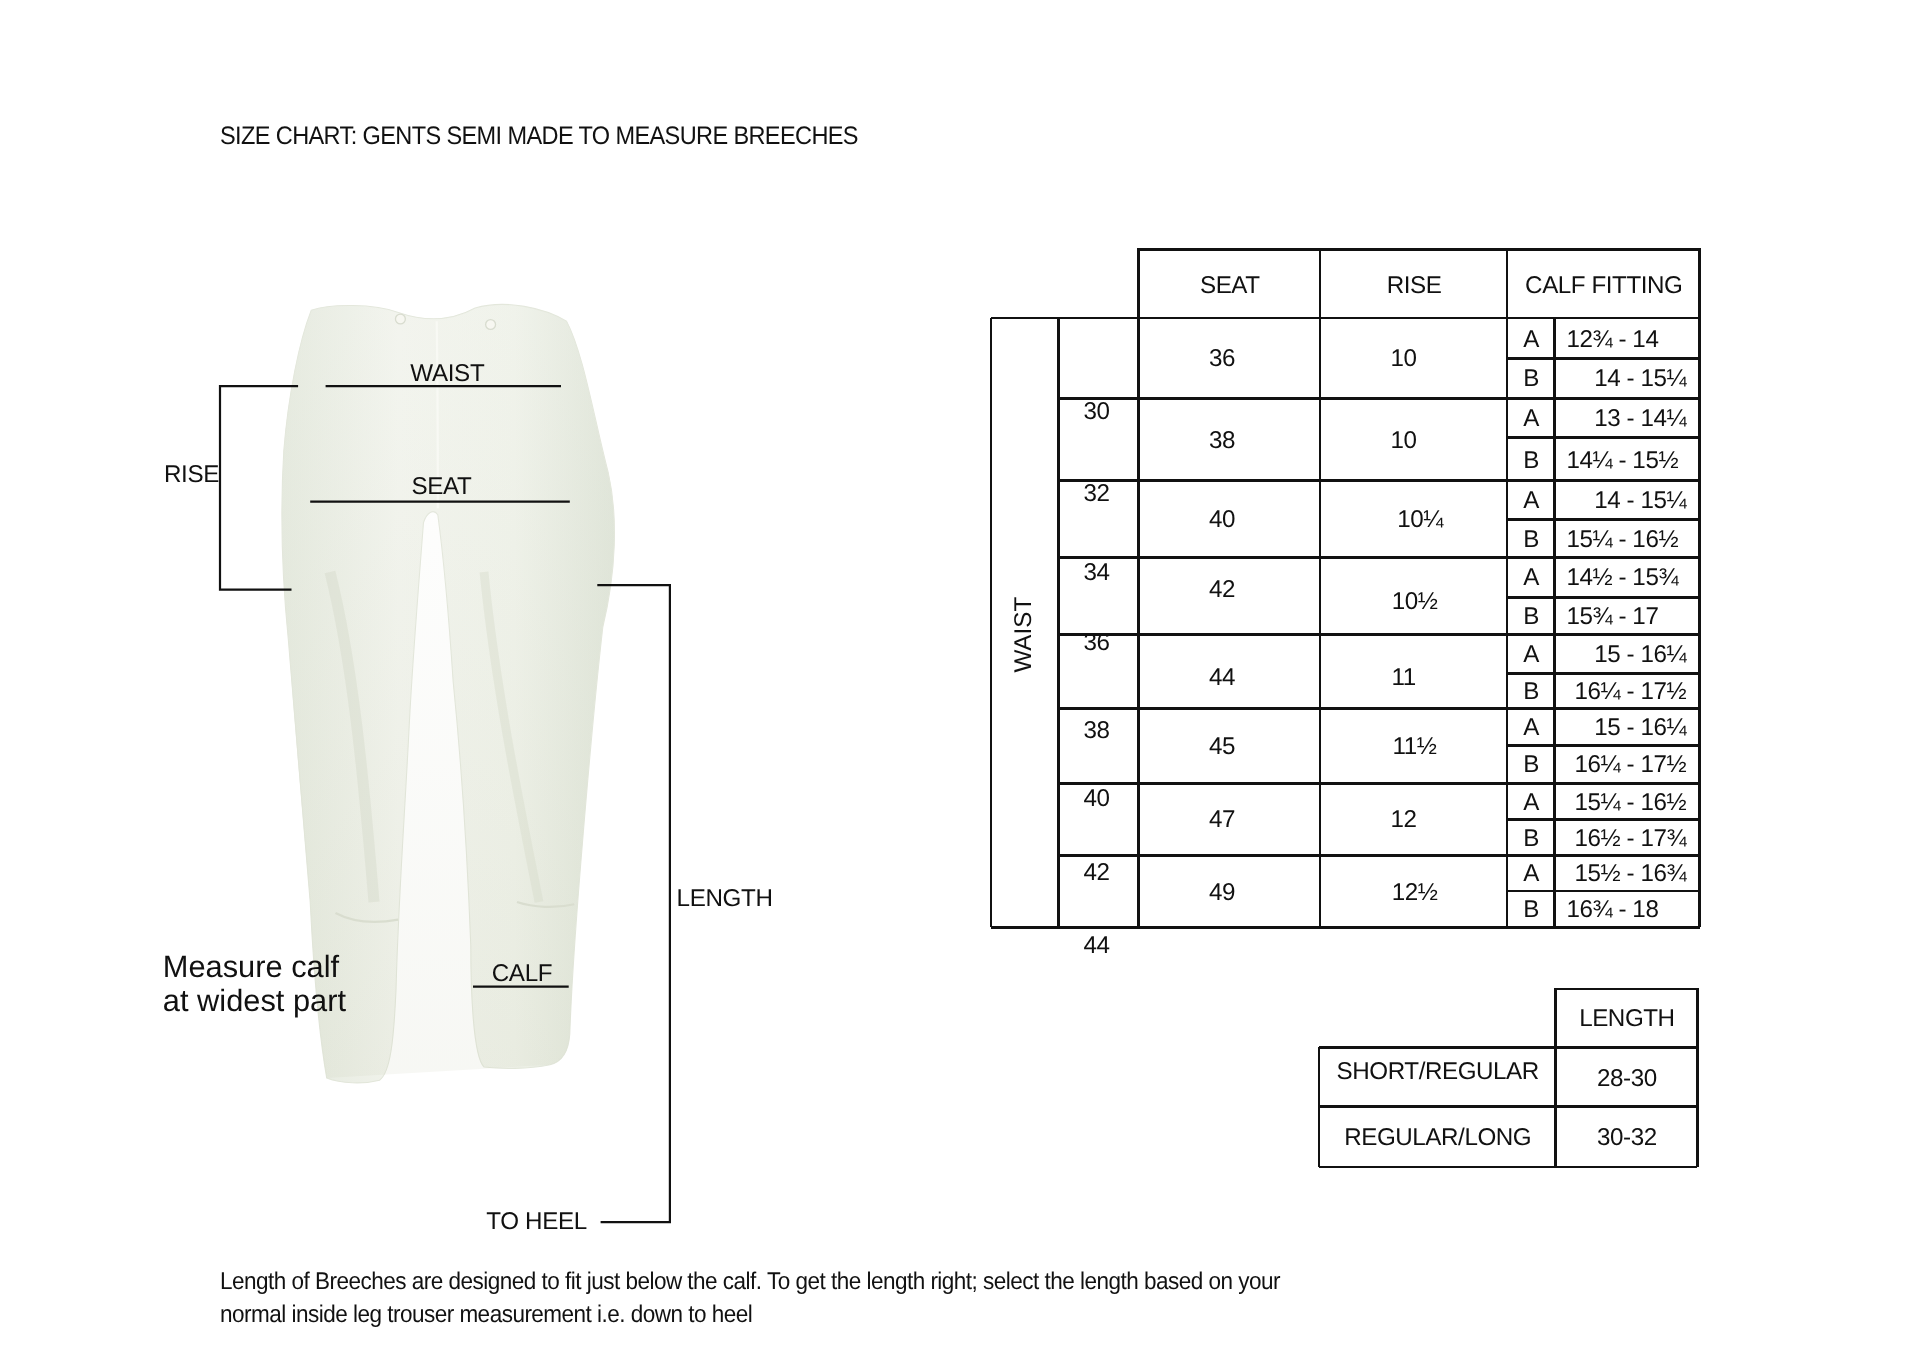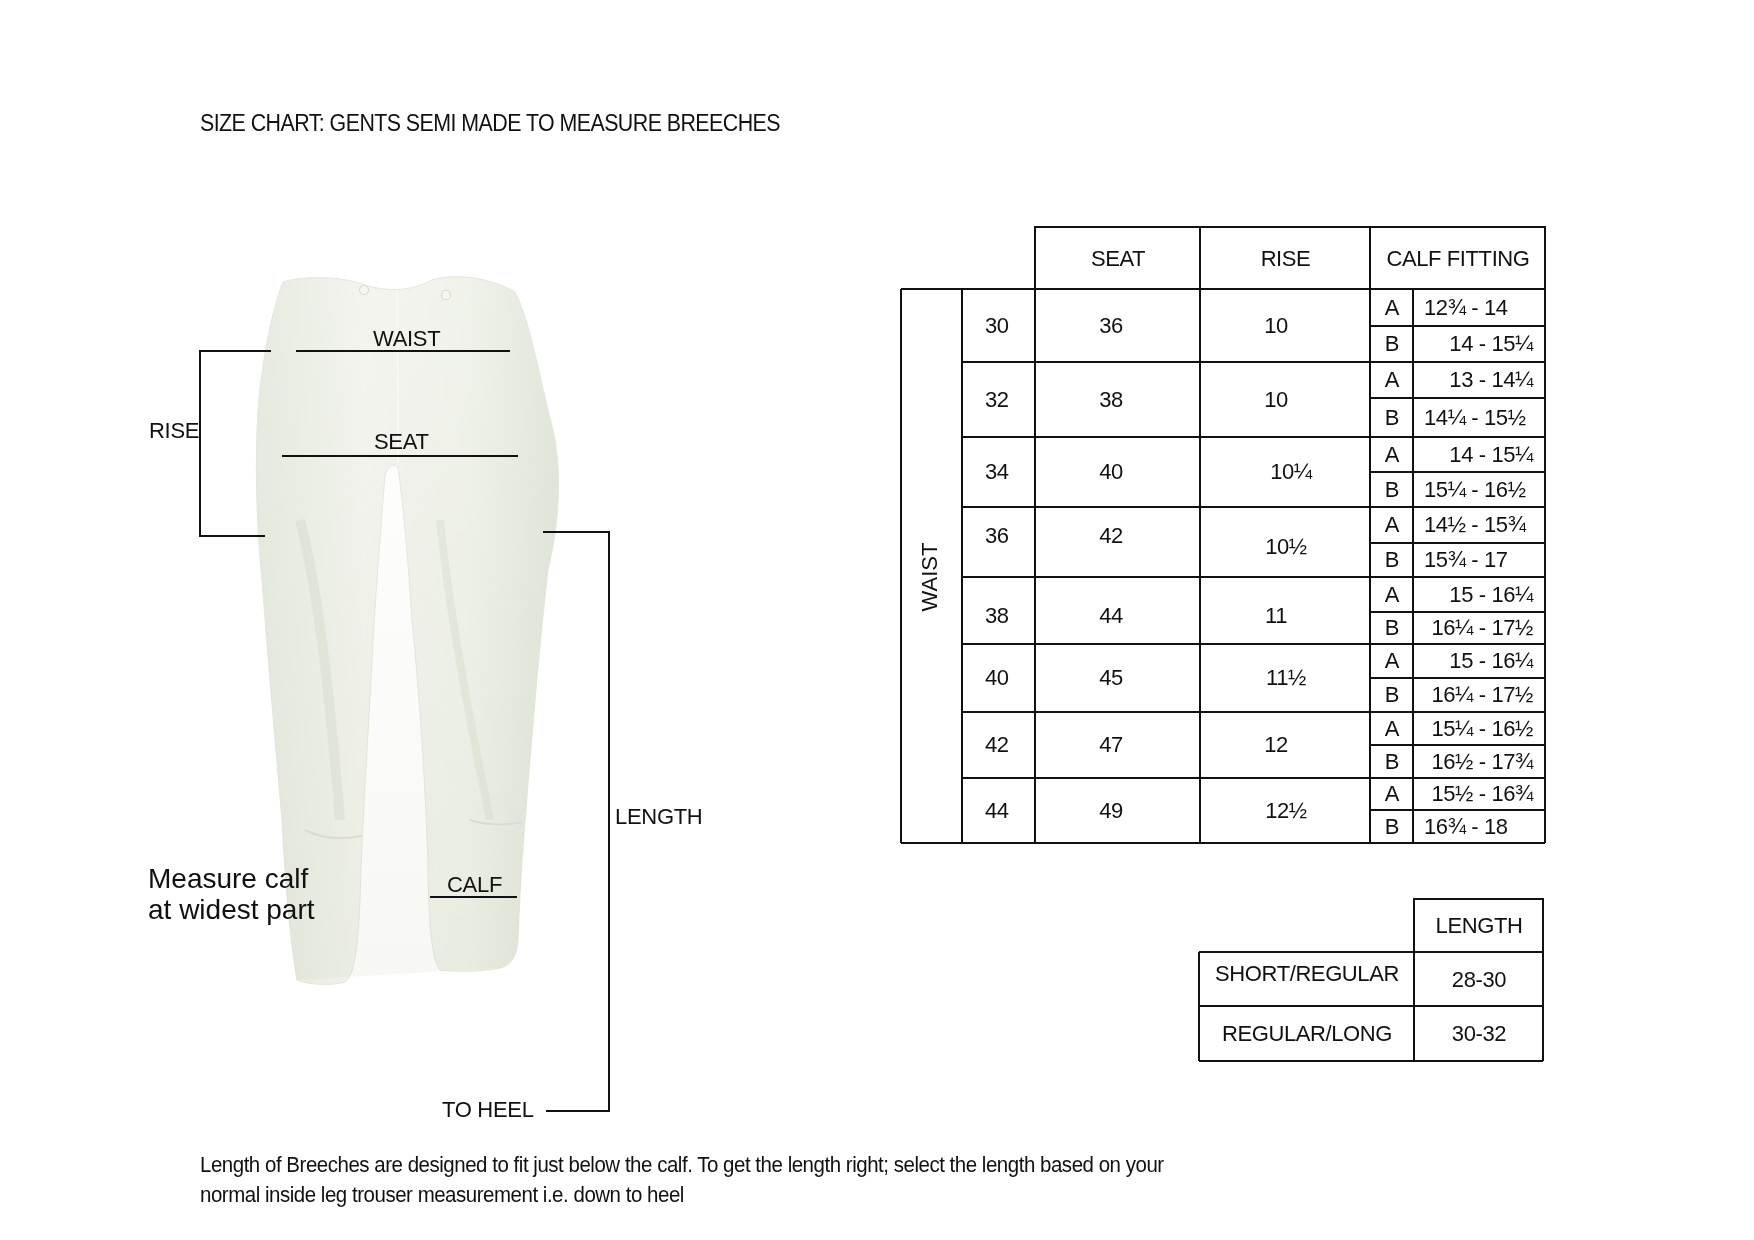--- a/index.html
+++ b/index.html
@@ -25,21 +25,21 @@
   .cell {
     position: absolute; box-sizing: border-box;
     display: flex; align-items: center; justify-content: center;
     font-size: 22px; letter-spacing: -0.4px;
   }
   .waist-vert {
     position: absolute; left: 930px; top: 577px;
     transform: translate(-50%, -50%) rotate(-90deg);
     font-size: 22px; white-space: nowrap;
   }
-  .left-val { justify-content: flex-start; padding-left: 22px; }
+  .left-val { justify-content: flex-start; padding-left: 22px; margin-top: 48px; }
   .calf-letter { justify-content: center; }
   .calf-val { justify-content: flex-end; padding-right: 12px; }
   .calf-val.left { justify-content: flex-start; padding-left: 10px; padding-right: 0; }
 </style>
 </head>
 <body>
 
 <div class="abs title">SIZE CHART: GENTS SEMI MADE TO MEASURE BREECHES</div>
 
 <div>

